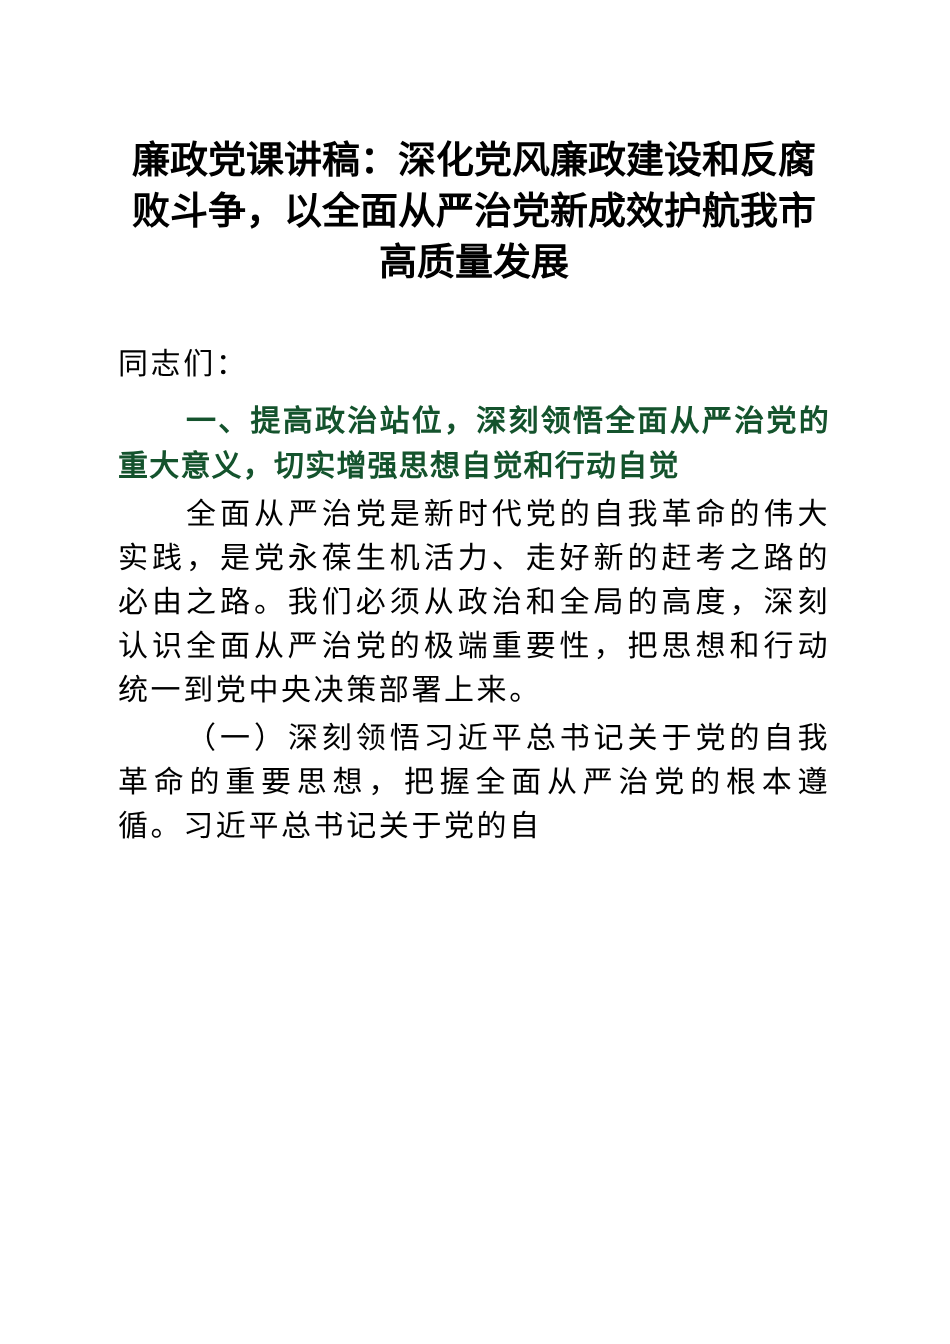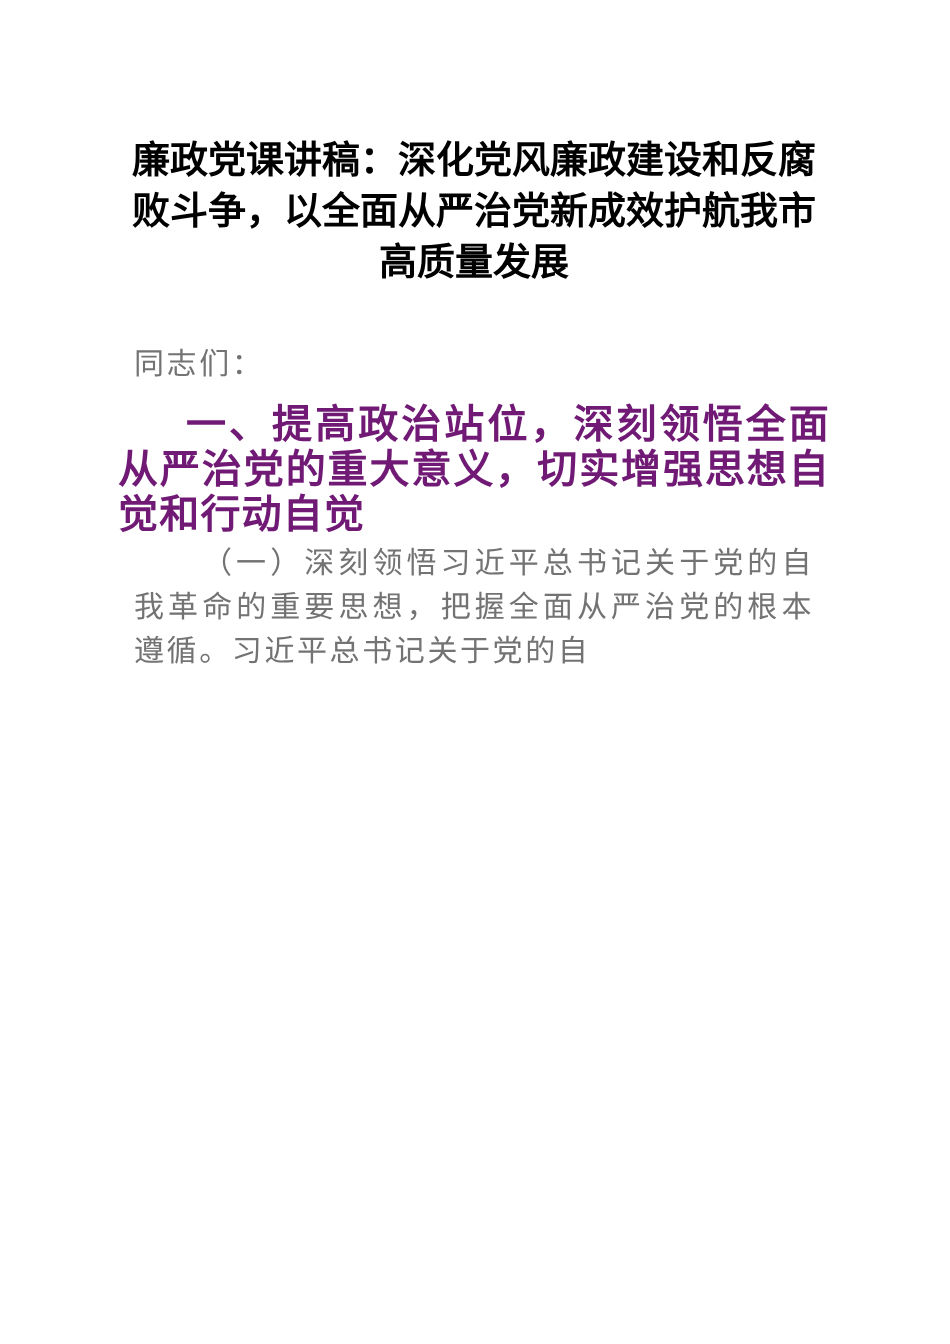--- a/index.html
+++ b/index.html
@@ -35,25 +35,25 @@
     font-size: 38px;
     line-height: 51px;
     color: #000000;
     text-align: center;
     letter-spacing: 0px;
     word-break: break-all;
   }
 
   
   .para {
-    margin: 16px;
+    margin: 0;
     font-family: "Liberation Serif", "DejaVu Serif", serif;
     font-size: 30px;
     line-height: 44px;
-    color: #737373;
+    color: #000000;
     text-align: justify;
     text-justify: inter-ideograph;
     letter-spacing: 2.6px;
     word-break: break-all;
   }
 
   .para.salutation {
     margin-top: 54px;
     text-indent: 0;
   }
@@ -72,40 +72,41 @@
 
   .para.sub {
     margin-top: 4px;
   }
 
   
   .section-heading {
     margin: 12px 0 0 0;
     font-family: "Liberation Sans", "DejaVu Sans", sans-serif;
     font-weight: 700;
-    font-size: 40px;
+    font-size: 30px;
     line-height: 45px;
-    color: #701a75;
+    color: #14532d;
     text-align: justify;
     text-justify: inter-ideograph;
     text-indent: 68px;
     letter-spacing: 1.2px;
     word-break: break-all;
   }
 </style>
 </head>
 <body>
 
 <div class="page">
   <div class="content">
 
     <h1 class="doc-title">廉政党课讲稿：深化党风廉政建设和反腐败斗争，以全面从严治党新成效护航我市高质量发展</h1>
 
     <p class="para salutation">同志们：</p>
 
 
     <h2 class="section-heading">一、提高政治站位，深刻领悟全面从严治党的重大意义，切实增强思想自觉和行动自觉</h2>
 
+    <p class="para indent after-heading">全面从严治党是新时代党的自我革命的伟大实践，是党永葆生机活力、走好新的赶考之路的必由之路。我们必须从政治和全局的高度，深刻认识全面从严治党的极端重要性，把思想和行动统一到党中央决策部署上来。</p>
 
     <p class="para indent sub">（一）深刻领悟习近平总书记关于党的自我革命的重要思想，把握全面从严治党的根本遵循。习近平总书记关于党的自</p>
 
   </div>
 </div>
 
 </body></html>

